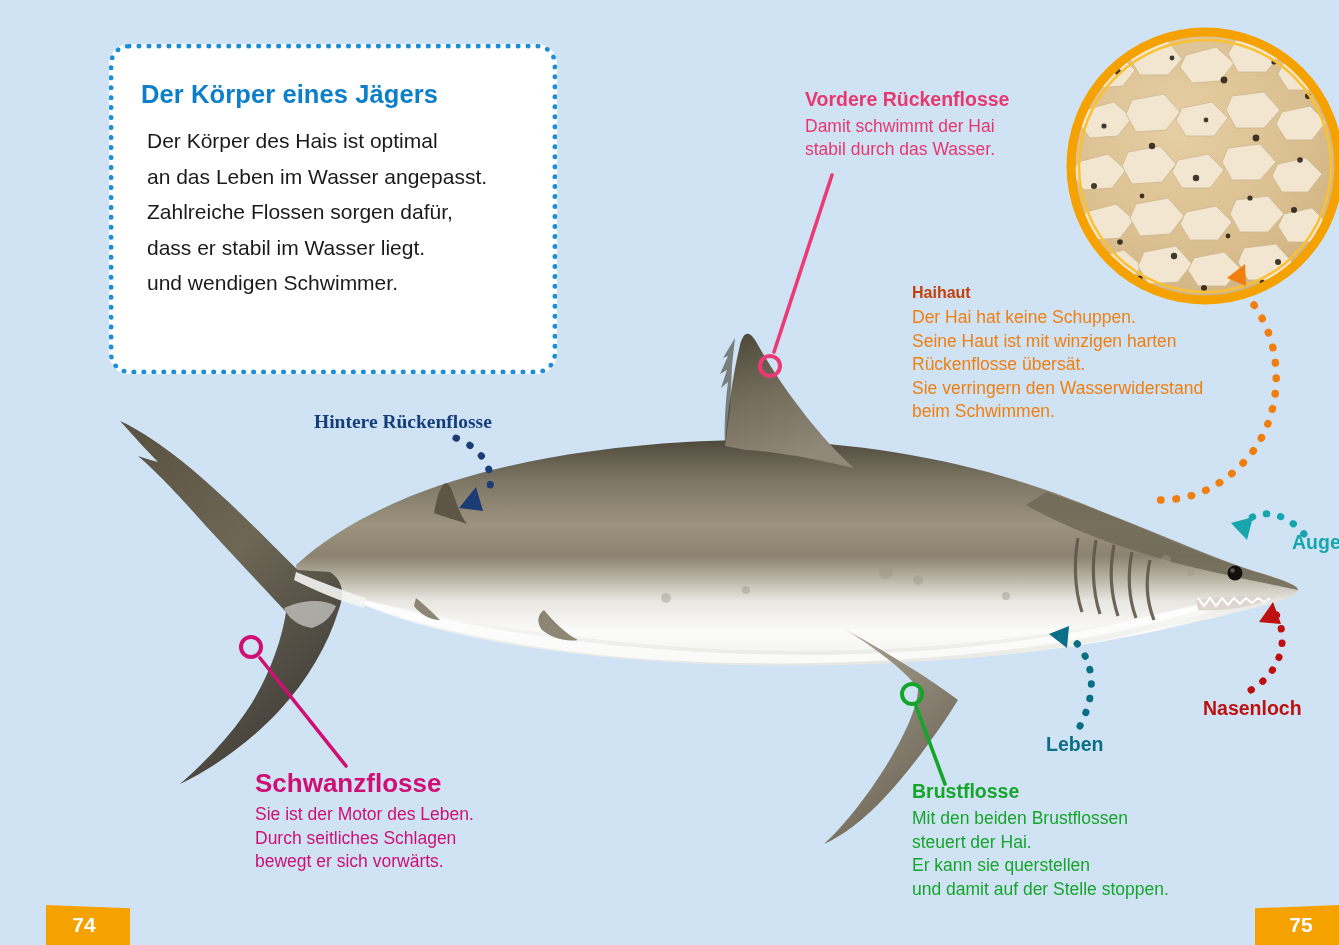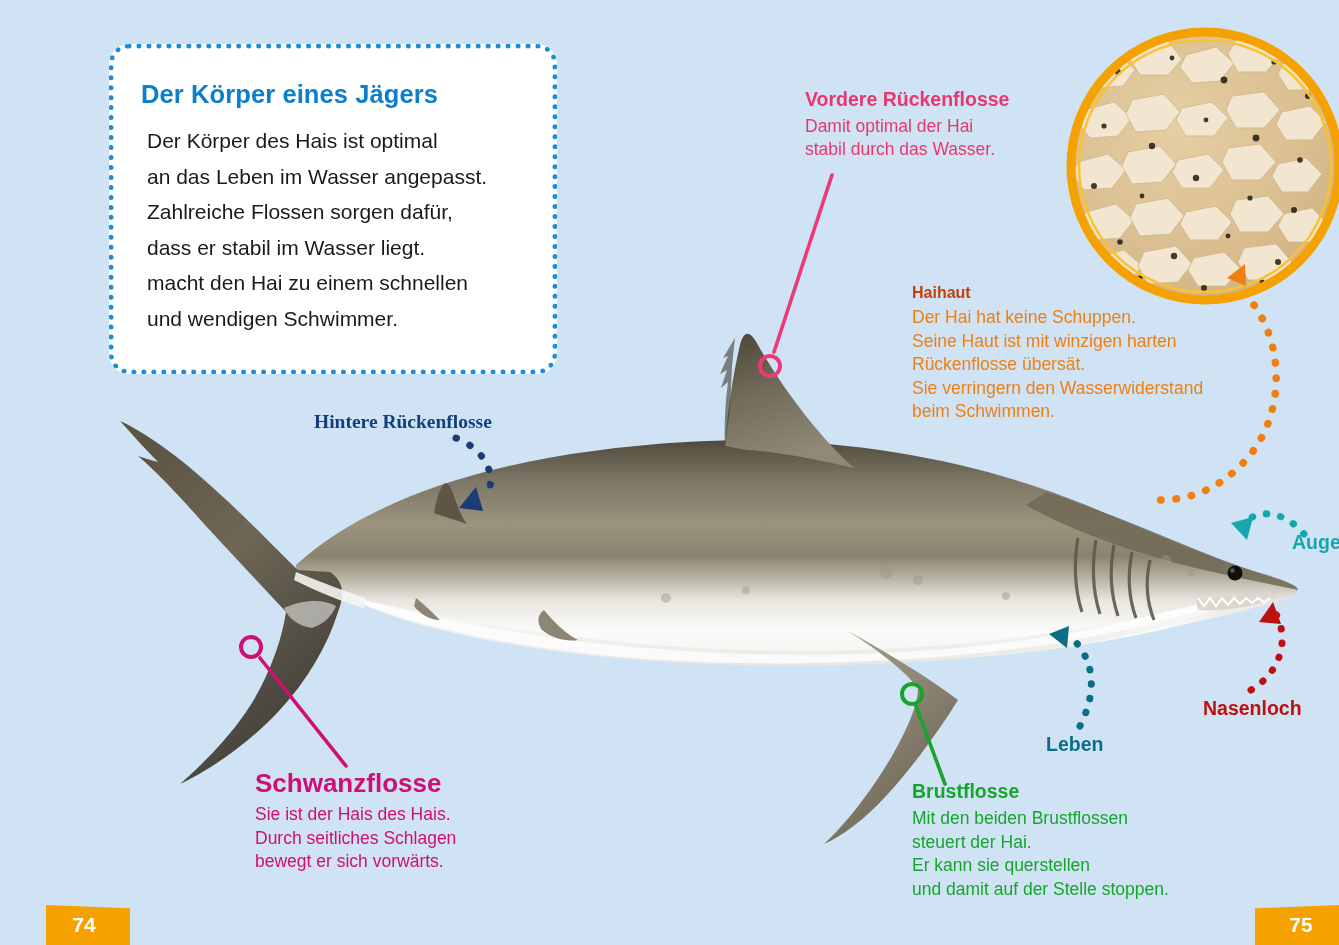--- a/index.html
+++ b/index.html
@@ -294,48 +294,47 @@
     <path d="M 1227,602 L 1213,622 L 1235,624 Z" fill="#bf1010"></path>
   </svg>
 
   <div class="infobox">
     <h2>Der Körper eines Jägers</h2>
     <div class="body">
       <span>Der Körper des Hais ist optimal</span>
       <span>an das Leben im Wasser angepasst.</span>
       <span>Zahlreiche Flossen sorgen dafür,</span>
       <span>dass er stabil im Wasser liegt.</span>
-      <span>macht den Hai zu einem schnellen</span>
       <span>und wendigen Schwimmer.</span>
     </div>
   </div>
 
   <div class="ann" id="ann-dorsal">
     <span class="title">Vordere Rückenflosse</span>
     <div class="lines">
-      <span>Damit optimal der Hai</span>
+      <span>Damit schwimmt der Hai</span>
       <span>stabil durch das Wasser.</span>
     </div>
   </div>
 
   <div class="ann" id="ann-skin">
     <span class="title">Haihaut</span>
     <div class="lines">
       <span>Der Hai hat keine Schuppen.</span>
       <span>Seine Haut ist mit winzigen harten</span>
       <span>Rückenflosse übersät.</span>
       <span>Sie verringern den Wasserwiderstand</span>
       <span>beim Schwimmen.</span>
     </div>
   </div>
 
   <div class="ann" id="ann-caudal">
     <span class="title">Schwanzflosse</span>
     <div class="lines">
-      <span>Sie ist der Hais des Hais.</span>
+      <span>Sie ist der Motor des Leben.</span>
       <span>Durch seitliches Schlagen</span>
       <span>bewegt er sich vorwärts.</span>
     </div>
   </div>
 
   <div class="ann" id="ann-pectoral">
     <span class="title">Brustflosse</span>
     <div class="lines">
       <span>Mit den beiden Brustflossen</span>
       <span>steuert der Hai.</span>

